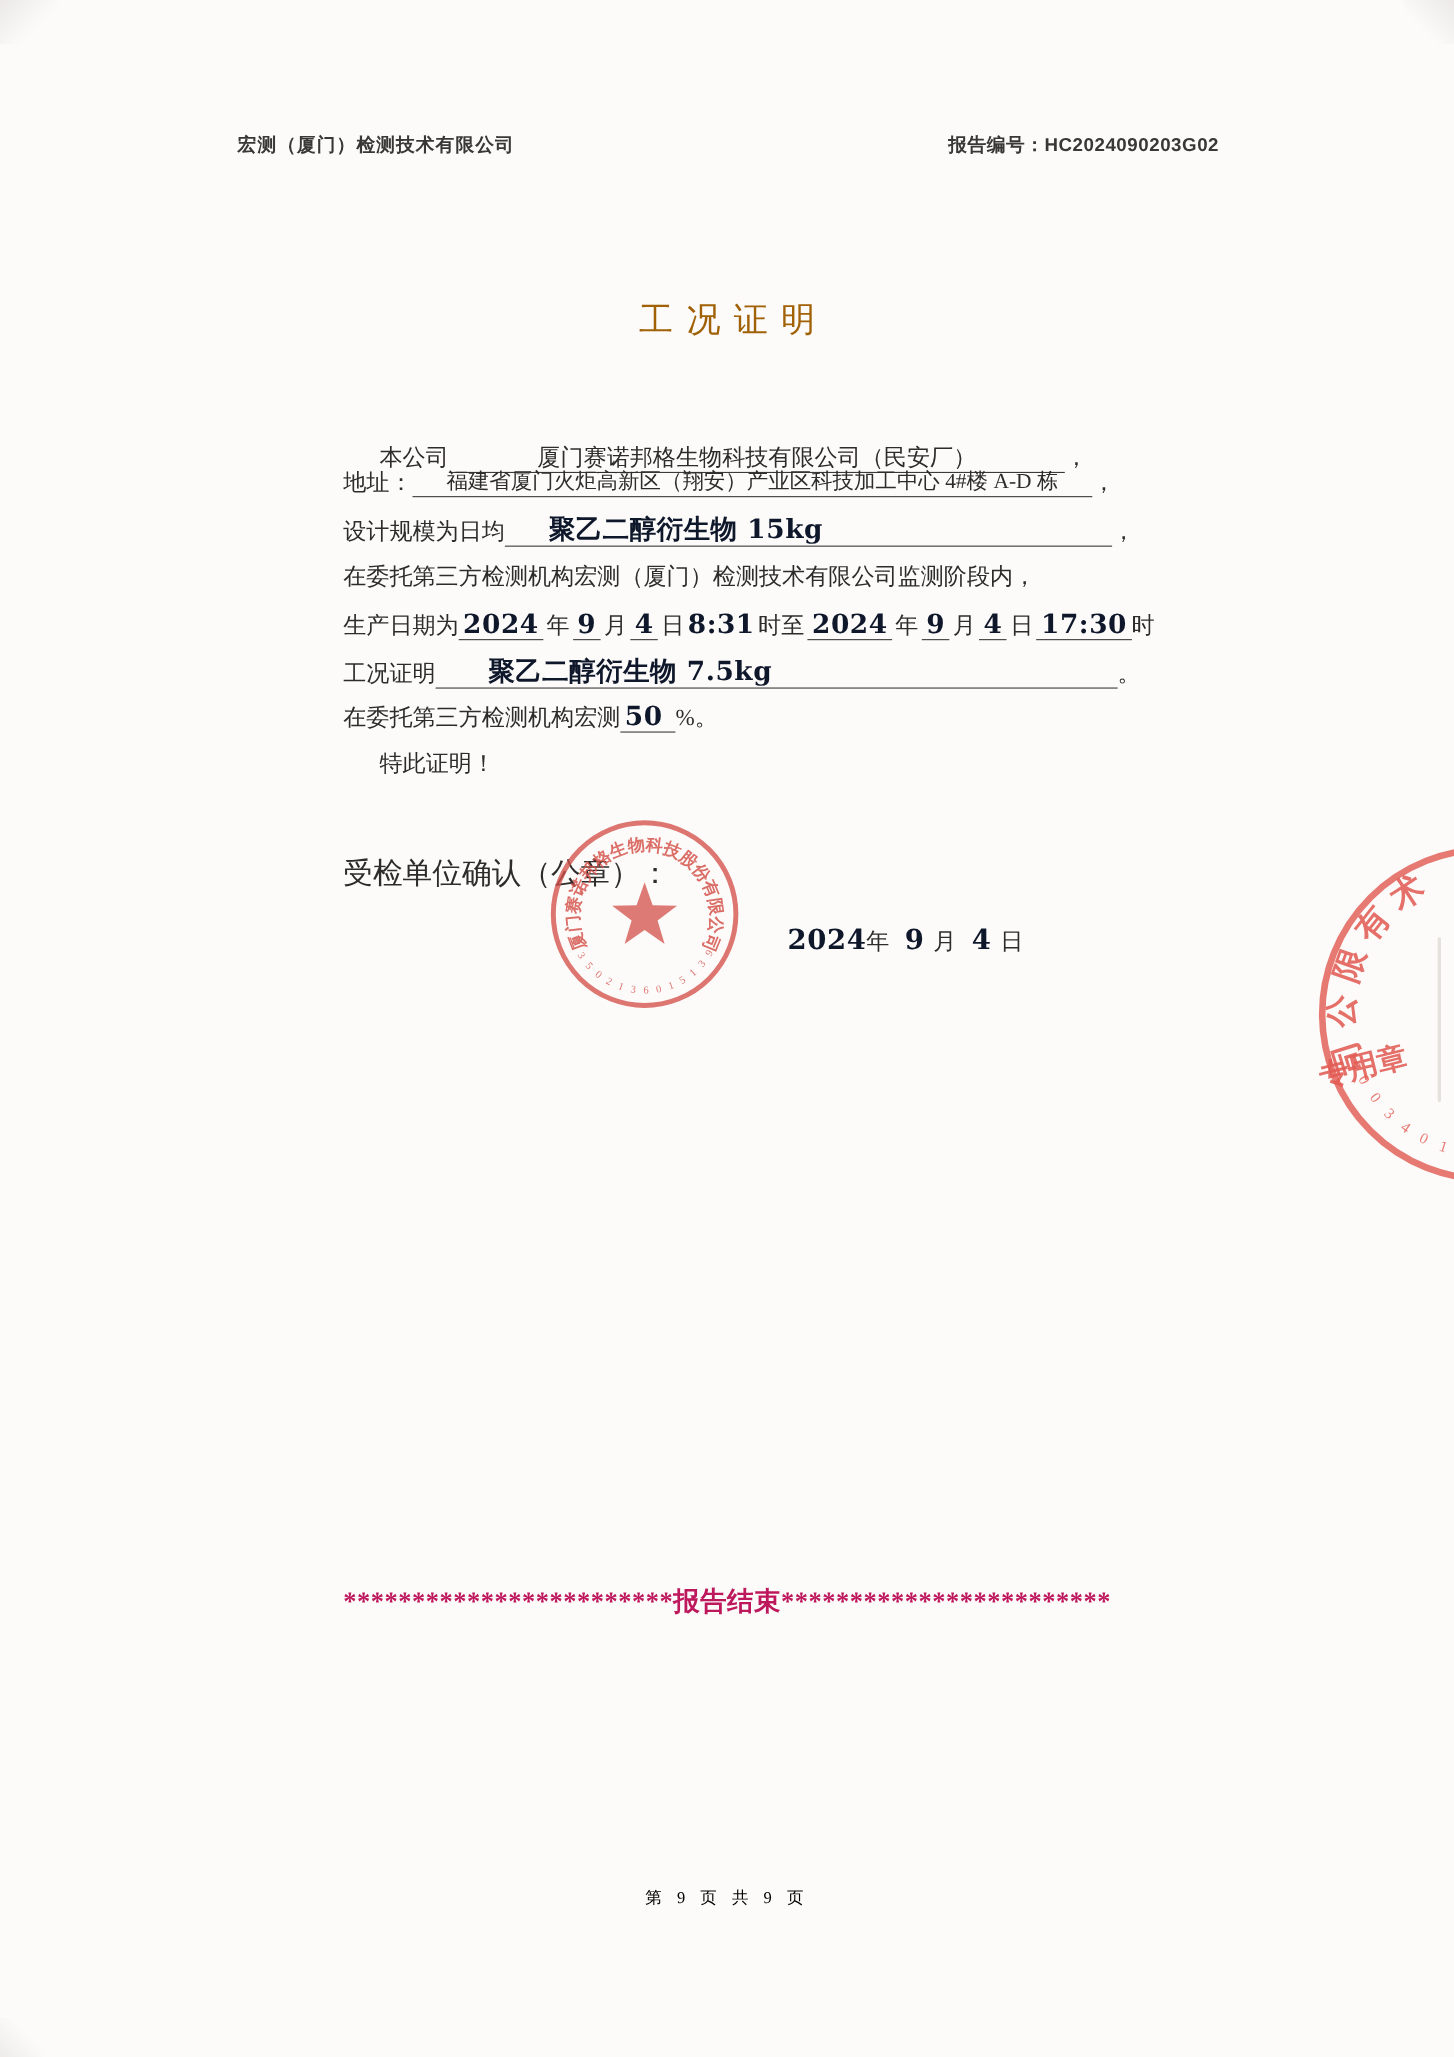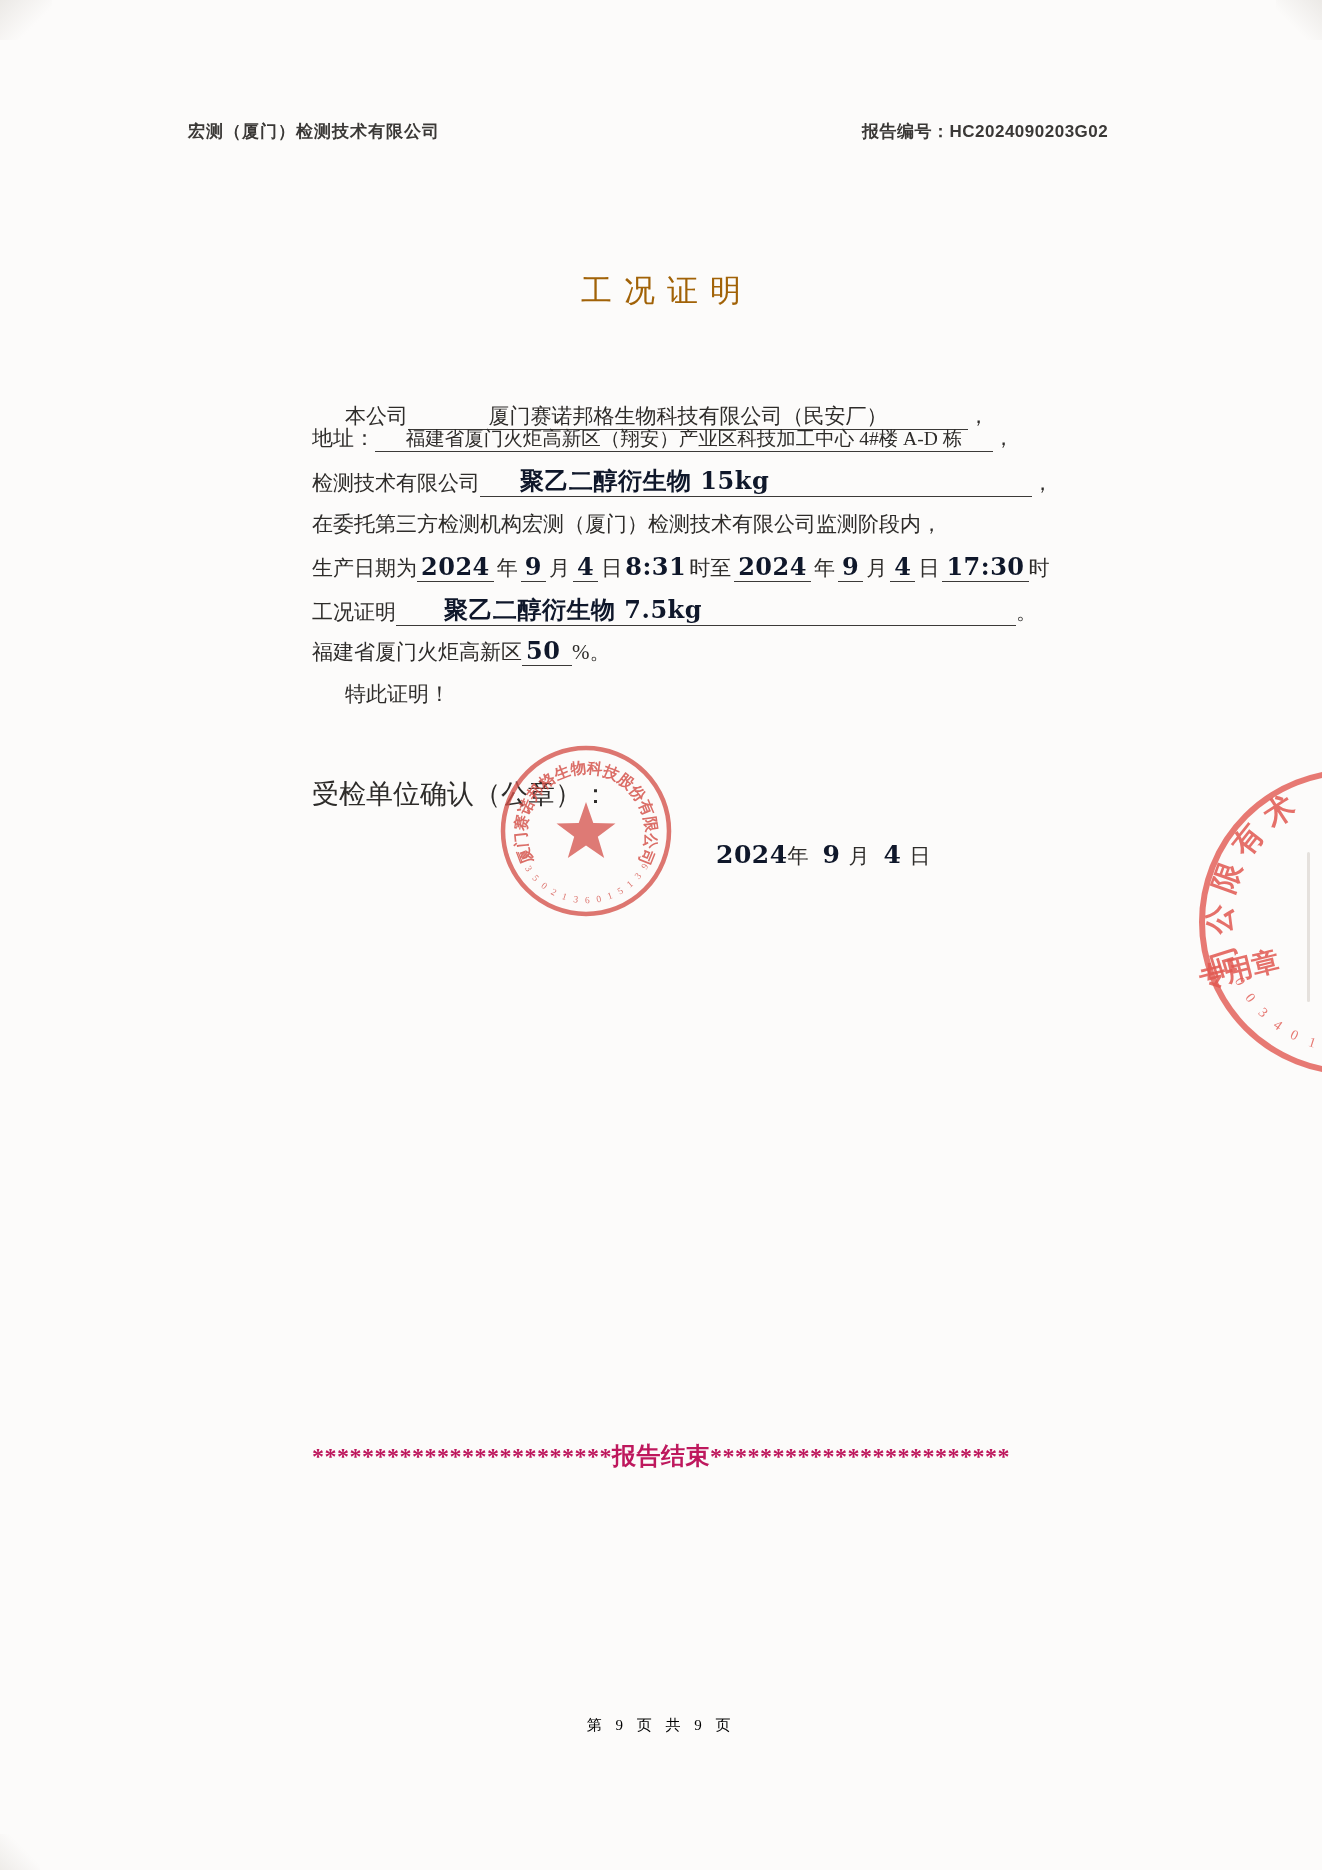--- a/index.html
+++ b/index.html
@@ -13,21 +13,21 @@
     color:#2e2c2a;
   }
   
   .corner{position:absolute;opacity:.45;pointer-events:none;}
   .corner.tl{left:0;top:0;width:52px;height:40px;background:linear-gradient(135deg,#d7d3ce 0%,rgba(255,255,255,0) 65%);}
   .corner.tr{right:0;top:0;width:46px;height:40px;background:linear-gradient(225deg,#d7d3ce 0%,rgba(255,255,255,0) 65%);}
   .corner.bl{left:0;bottom:0;width:40px;height:36px;background:linear-gradient(45deg,#ddd9d4 0%,rgba(255,255,255,0) 60%);}
   .edge-line{position:absolute;left:1307px;top:852px;width:3px;height:150px;background:#d2ccc5;opacity:.55;border-radius:2px;}
 
   .hdr{position:absolute;top:120px;font-family:"Liberation Sans","DejaVu Sans",sans-serif;font-size:17px;font-weight:600;color:#3a3836;letter-spacing:1px;}
-  .hdr.left{left:188px;}
+  .hdr.left{left:216px;}
   .hdr.right{left:862px;letter-spacing:.5px;}
 
   .doc-title{position:absolute;top:270px;left:0;width:100%;text-align:center;font-size:31px;font-weight:400;letter-spacing:12px;text-indent:12px;color:#a16207;}
 
   .line{position:absolute;left:312px;width:720px;font-size:21px;white-space:nowrap;color:#2e2c2a;}
   .indent{margin-left:33px;}
   .blank{display:inline-block;border-bottom:1.5px solid #3c3a38;text-align:center;line-height:1.25;vertical-align:bottom;}
   .blank.left{text-align:left;}
   .hw{font-family:"DejaVu Serif",serif;font-weight:600;color:#0f172a;letter-spacing:.5px;}
   .hw.big{font-size:24px;}
@@ -63,35 +63,35 @@
 
   <div class="line" style="top:382px;margin-top:20px;">
     <span class="indent">本公司</span><span class="blank" style="min-width:560px;"><span>厦门赛诺邦格生物科技有限公司（民安厂）</span></span><span>，</span>
   </div>
 
   <div class="line" style="top:424px;">
     <span>地址：</span><span class="blank" style="min-width:618px;font-size:19.5px;"><span>福建省厦门火炬高新区（翔安）产业区科技加工中心 4#楼 A-D 栋</span></span><span>，</span>
   </div>
 
   <div class="line" style="top:466px;">
-    <span>检测技术有限公司</span><span class="blank left" style="min-width:512px;padding-left:40px;"><span class="hw big">聚乙二醇衍生物 15kg</span></span><span>，</span>
+    <span>设计规模为日均</span><span class="blank left" style="min-width:512px;padding-left:40px;"><span class="hw big">聚乙二醇衍生物 15kg</span></span><span>，</span>
   </div>
 
   <div class="line" style="top:510px;">在委托第三方检测机构宏测（厦门）检测技术有限公司监测阶段内，</div>
 
   <div class="line" style="top:552px;">
     <span>生产日期为</span><span class="uline hw big">2024</span><span class="sep">年</span><span class="uline hw big">9</span><span class="sep">月</span><span class="uline hw big">4</span><span class="sep">日</span><span class="hw big">8:31</span><span class="sep">时至</span><span class="uline hw big">2024</span><span class="sep">年</span><span class="uline hw big">9</span><span class="sep">月</span><span class="uline hw big">4</span><span class="sep">日</span><span class="uline hw big">17:30</span><span>时</span>
   </div>
 
   <div class="line" style="top:595px;">
     <span>工况证明</span><span class="blank left" style="min-width:572px;padding-left:48px;"><span class="hw big">聚乙二醇衍生物 7.5kg</span></span><span>。</span>
   </div>
 
   <div class="line" style="top:637px;">
-    <span>福建省厦门火炬高新区</span><span class="uline hw big" style="min-width:42px;">50</span><span>%。</span>
+    <span>在委托第三方检测机构宏测</span><span class="uline hw big" style="min-width:42px;">50</span><span>%。</span>
   </div>
 
   <div class="line indent" style="top:680px;">特此证明！</div>
 
   <div class="confirm-label">受检单位确认（公章）：</div>
 
   <div class="date-line">
     <span class="hw date">2024</span><span class="unit">年</span><span class="hw date">9</span><span class="unit" style="margin-left:8px;">月</span><span class="hw date">4</span><span class="unit" style="margin-left:8px;">日</span>
   </div>
 

